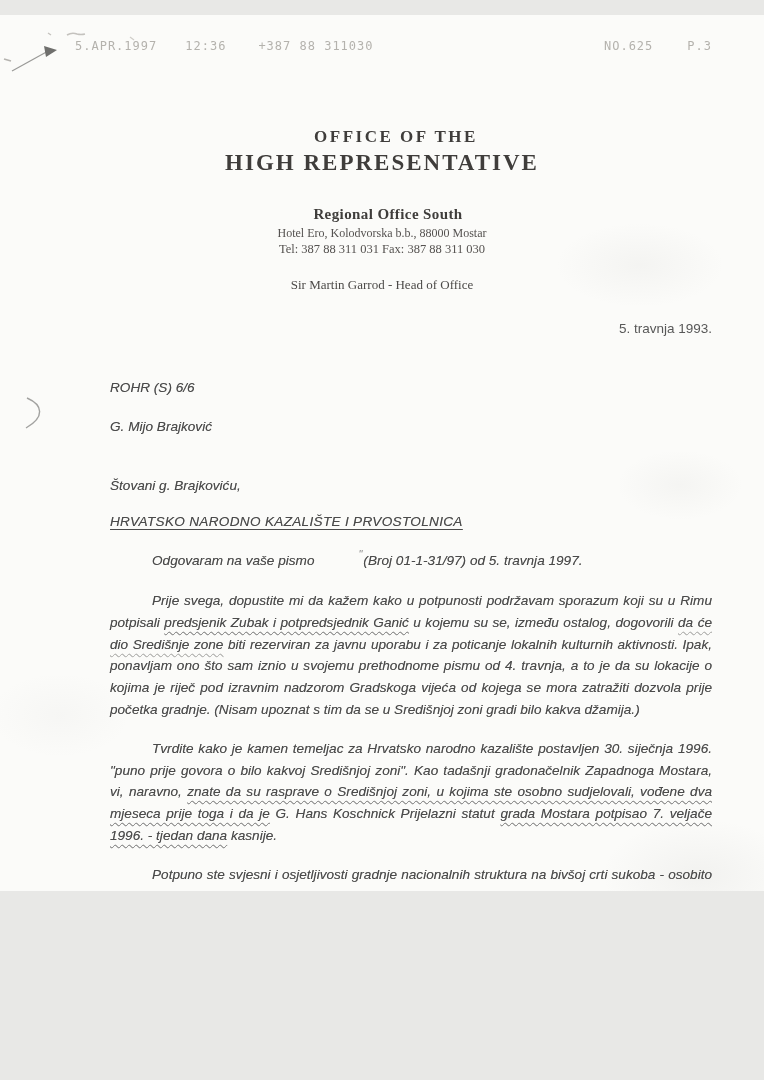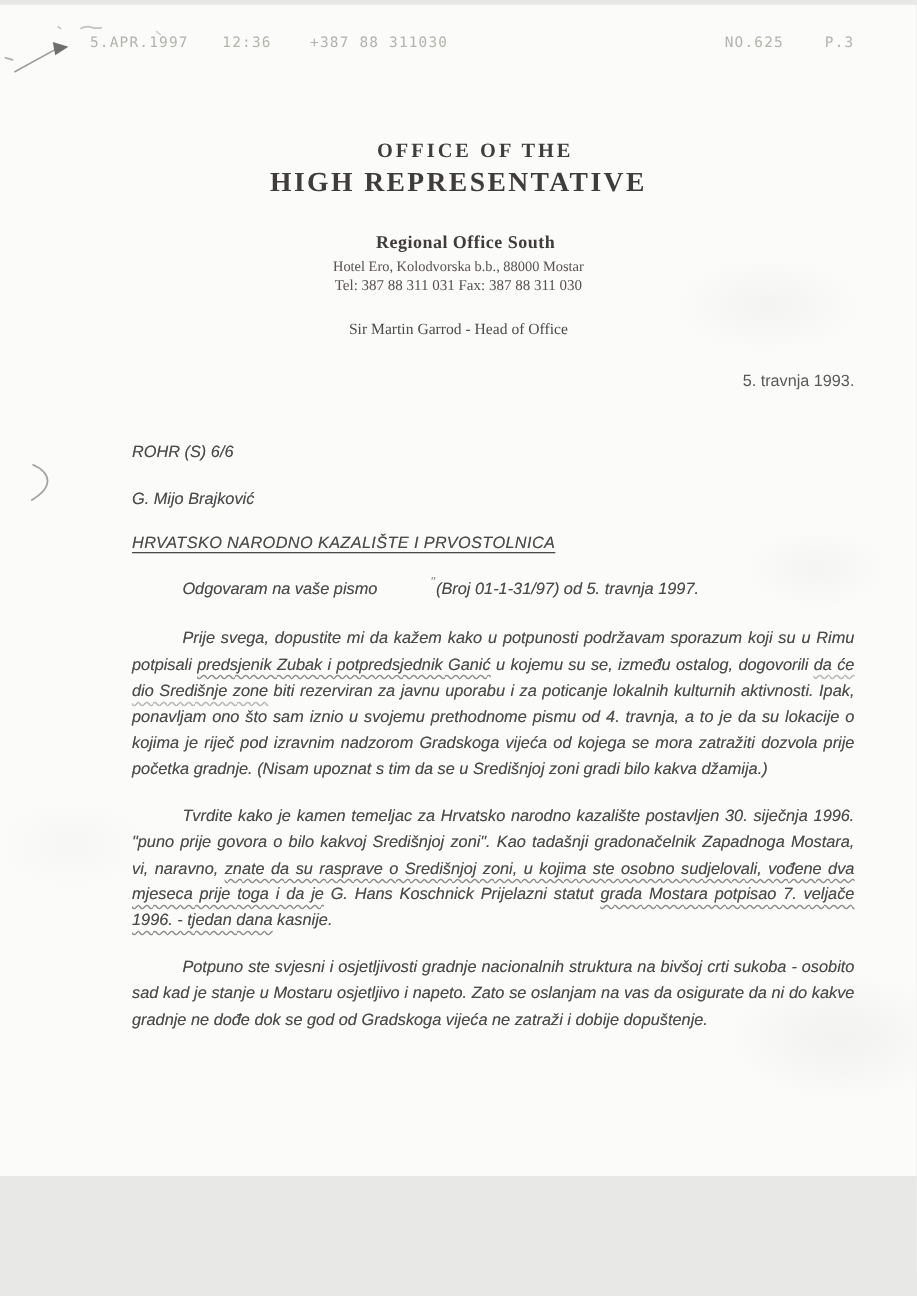--- a/index.html
+++ b/index.html
@@ -1,17 +1,17 @@
 <!DOCTYPE html>
 <html><head>
 <meta charset="utf-8">
 <style>
   html,body{margin:0;padding:0;background:#e8e8e6;}
   .page{
-    position:relative;width:764px;height:976px;margin:4px auto;overflow:hidden;
+    position:relative;width:764px;height:876px;margin:15px auto;overflow:hidden;
     background:
       radial-gradient(ellipse 120px 60px at 640px 250px, rgba(160,160,155,.08), transparent 70%),
       radial-gradient(ellipse 90px 50px at 680px 470px, rgba(160,160,155,.07), transparent 70%),
       radial-gradient(ellipse 140px 80px at 700px 860px, rgba(150,150,145,.09), transparent 70%),
       radial-gradient(ellipse 100px 60px at 60px 700px, rgba(160,160,155,.05), transparent 70%),
       #fbfbf9;
     font-family:"Liberation Sans", sans-serif;
     color:#4a4a4a;
   }
   
@@ -91,20 +91,21 @@
 
   <div class="letter-date">5. travnja 1993.</div>
 
   <div class="body">
     <div class="reference">ROHR (S) 6/6</div>
 
     <div class="recipient">
       <div>G. Mijo Brajković</div>
     </div>
 
+    <div class="salutation">Štovani g. Brajkoviću,</div>
 
     <div class="subject">HRVATSKO NARODNO KAZALIŠTE I PRVOSTOLNICA</div>
 
     <p class="para"><span>Odgovaram na vaše pismo</span><span class="pen-quote">"</span><span>(Broj 01-1-31/97) od 5. travnja 1997.</span></p>
 
     <p class="para"><span>Prije svega, dopustite mi da kažem kako u potpunosti podržavam sporazum koji su u Rimu potpisali </span><span class="u-wavy">predsjenik Zubak i potpredsjednik Ganić</span><span> u kojemu su se, između ostalog, dogovorili </span><span class="u-wavy-faint">da će dio Središnje zone</span><span> biti rezerviran za javnu uporabu i za poticanje lokalnih kulturnih aktivnosti.  Ipak, ponavljam ono što sam iznio u svojemu prethodnome pismu od 4. travnja, a to je da su lokacije o kojima je riječ pod izravnim nadzorom Gradskoga vijeća od kojega se mora zatražiti dozvola prije početka gradnje. (Nisam upoznat s tim da se u Središnjoj zoni gradi bilo kakva džamija.)</span></p>
 
     <p class="para"><span>Tvrdite kako je kamen temeljac za Hrvatsko narodno kazalište postavljen 30. siječnja 1996. "puno prije govora o bilo kakvoj Središnjoj zoni". Kao tadašnji gradonačelnik Zapadnoga Mostara, vi, naravno, </span><span class="u-wavy">znate da su rasprave o Središnjoj zoni, u kojima ste osobno sudjelovali, vođene dva mjeseca prije toga i da je</span><span> G. Hans Koschnick Prijelazni statut </span><span class="u-wavy">grada Mostara potpisao 7. veljače 1996. - tjedan dana</span><span> kasnije.</span></p>
 
     <p class="para">Potpuno ste svjesni i osjetljivosti gradnje nacionalnih struktura na bivšoj crti sukoba - osobito sad kad je stanje u Mostaru osjetljivo i napeto. Zato se oslanjam na vas da osigurate da ni do kakve gradnje ne dođe dok se god od Gradskoga vijeća ne zatraži i dobije dopuštenje.</p>

